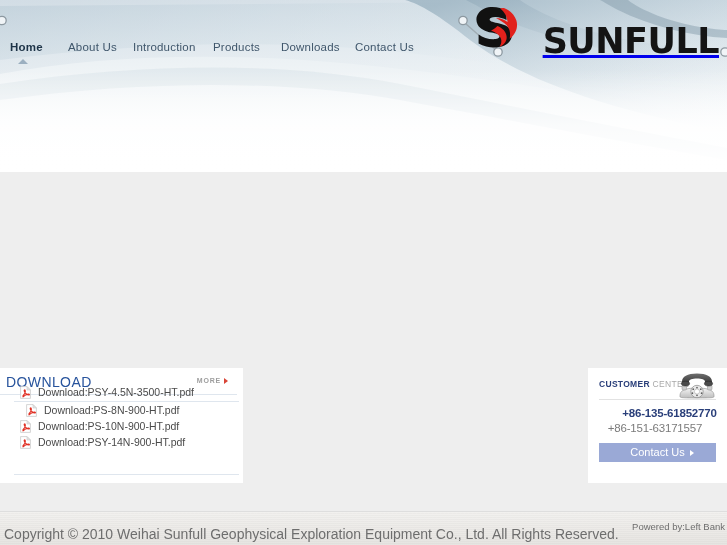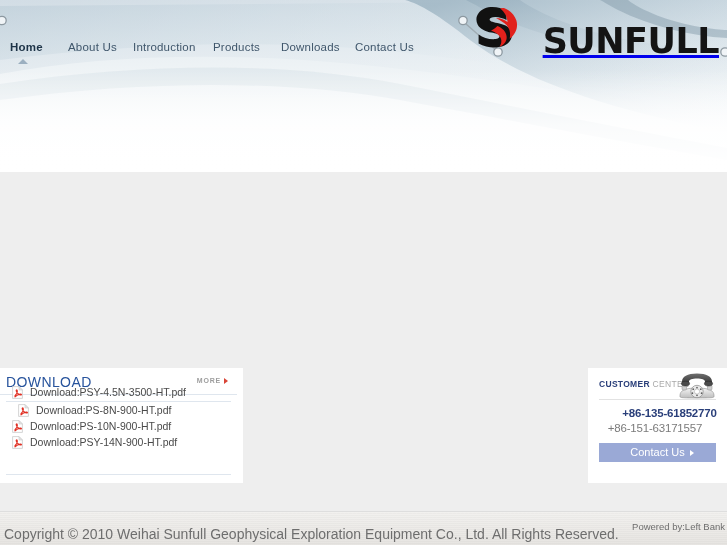--- a/index.html
+++ b/index.html
@@ -136,21 +136,21 @@
   .dl-more-arrow {
     position: absolute;
     right: 9px; top: 10px;
     width: 0; height: 0;
     border-top: 3px solid transparent;
     border-bottom: 3px solid transparent;
     border-left: 4px solid #d94436;
   }
   .dl-list {
     position: absolute;
-    left: 0; top: 22px;
+    left: 8px; top: 22px;
     width: 243px;
   }
   .dl-row {
     position: relative;
     height: 16.2px;
     display: flex;
     align-items: center;
     padding-left: 12px;
     cursor: pointer;
   }

